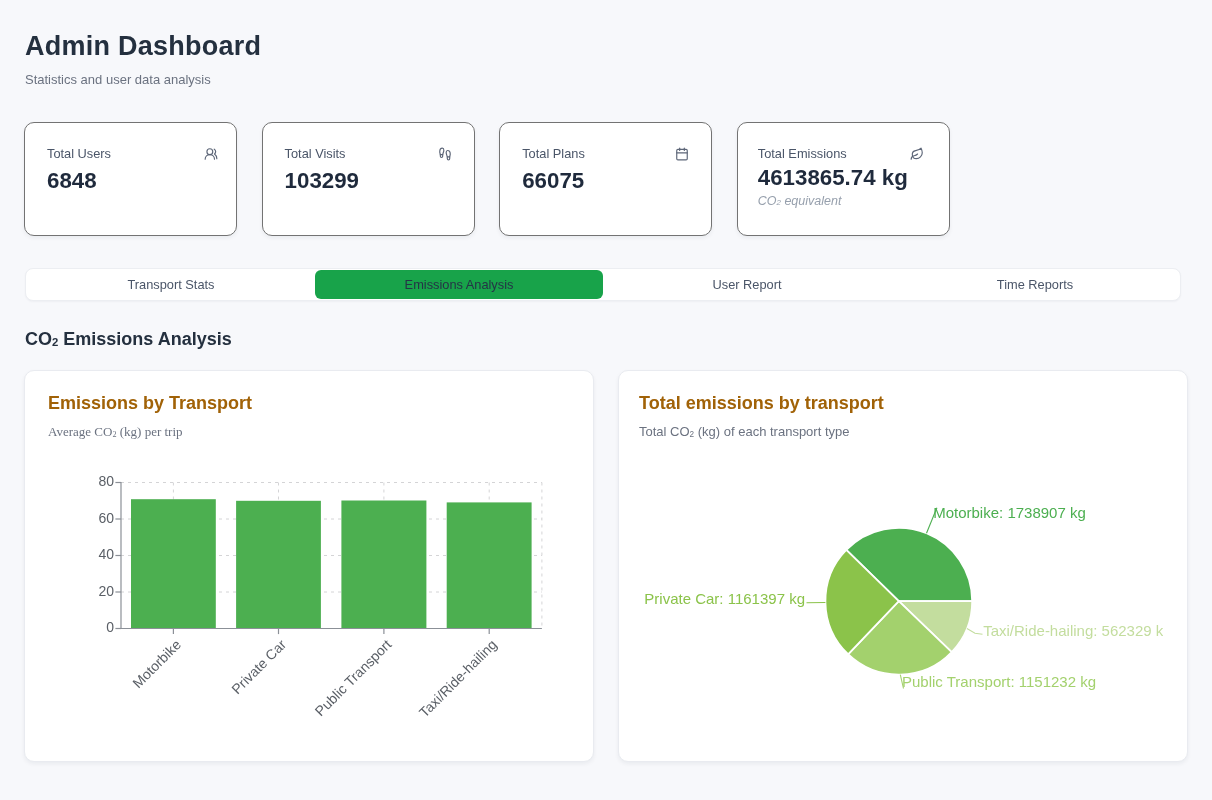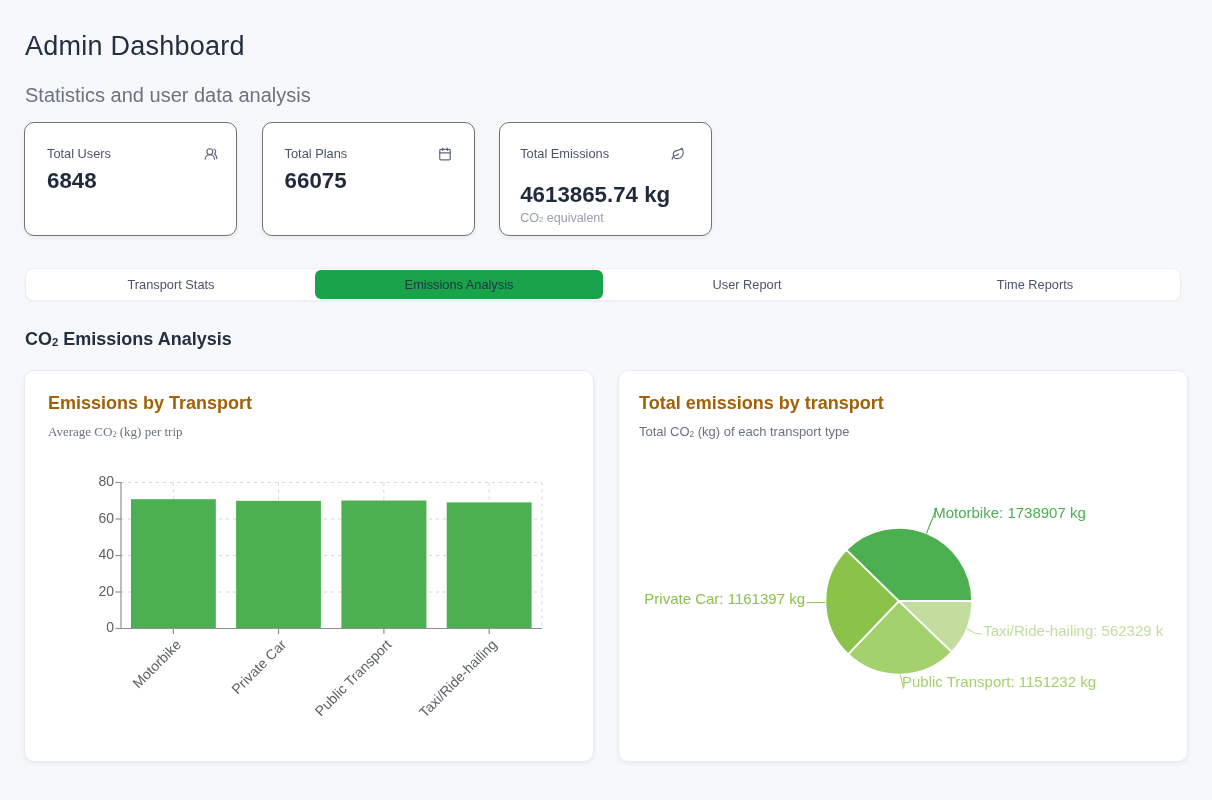--- a/index.html
+++ b/index.html
@@ -3,37 +3,37 @@
 <meta charset="utf-8">
 <style>
   * { box-sizing: border-box; margin: 0; padding: 0; }
   html,body { width:1212px; height:800px; }
   body {
     background:#f7f8fb;
     font-family:"Liberation Sans", sans-serif;
     position:relative;
     overflow:hidden;
   }
-  .h1 { position:absolute; left:25px; top:31px; font-size:27px; font-weight:400; color:#24303f; letter-spacing:0.25px; }
-  .sub { position:absolute; left:25px; top:72px; font-size:20px; color:#6b7280;margin-top:12px; }
+  .h1 { position:absolute; left:25px; top:31px; font-size:27px; font-weight:700; color:#24303f; letter-spacing:0.25px; }
+  .sub { position:absolute; left:25px; top:72px; font-size:13px; color:#6b7280; }
 
   .stats { position:absolute; left:24px; top:122px; width:1164px; height:114px; display:flex; gap:24.5px; }
   .scard {
     flex:0 0 213.1px; background:#fff; border:1px solid #737373; border-radius:10px;
     padding:23px 22px 23px 22px; position:relative;
     box-shadow:0 2px 4px rgba(25,33,50,0.06);
   }
   .slabel { font-size:12.8px; color:#4a5568; }
   .sval { font-size:22.3px; font-weight:700; color:#1f2a3c; margin-top:7px; }
-  .scard.cap .sval { margin-top:21px; }
+  .scard.cap .sval { margin-top:4px; }
   .scard.cap { padding-left:20px; }
   .scard.cap .sicon { right:26px; }
   .scard:first-child .sicon { right:18.5px; }
   .scard:nth-child(4) .sicon { right:24.5px; }
-  .scap { font-size:12.5px; color:#97a0ad; margin-top:2.5px; }
+  .scap { font-size:12.5px; color:#97a0ad; margin-top:2.5px;font-style:italic; }
   .sicon { position:absolute; top:24px; right:22px; width:14px; height:14px; color:#5d6678; }
   .sicon svg { width:14px; height:14px; display:block; }
 
   .tabs { position:absolute; left:25px; top:268px; width:1156px; height:32.5px;
     background:#fff; border:1px solid #eceef2; border-radius:8px; display:flex; padding:1px;
     box-shadow:0 1px 2px rgba(22,30,45,0.04); }
   .tab { flex:1; display:flex; align-items:center; justify-content:center;
     font-size:12.8px; color:#4a5568; border-radius:6px; margin:0; }
   .tab.active { background:#18a34a; color:#253346; font-weight:400; }
 
@@ -58,20 +58,32 @@
 
   <div class="stats">
     <div class="scard">
       <div class="slabel">Total Users</div>
       <div class="sval">6848</div>
       <div class="sicon">
         <svg viewBox="0 0 24 24" fill="none" stroke="currentColor" stroke-width="2" stroke-linecap="round" stroke-linejoin="round">
           <path d="M18 21a8 8 0 0 0-16 0"></path>
           <circle cx="10" cy="8" r="5"></circle>
           <path d="M22 20c0-3.37-2-6.5-4-8a5 5 0 0 0-.45-8.3"></path>
+        </svg>
+      </div>
+    </div>
+    <div class="scard">
+      <div class="slabel">Total Visits</div>
+      <div class="sval">103299</div>
+      <div class="sicon">
+        <svg viewBox="0 0 24 24" fill="none" stroke="currentColor" stroke-width="2" stroke-linecap="round" stroke-linejoin="round">
+          <path d="M4 16v-2.38C4 11.5 2.97 10.5 3 8c.03-2.72 1.49-6 4.5-6C9.37 2 10 3.8 10 5.5c0 3.11-2 5.66-2 8.68V16a2 2 0 1 1-4 0Z"></path>
+          <path d="M20 20v-2.38c0-2.12 1.03-3.12 1-5.62-.03-2.72-1.49-6-4.5-6C14.63 6 14 7.8 14 9.5c0 3.11 2 5.66 2 8.68V20a2 2 0 1 0 4 0Z"></path>
+          <path d="M16 17h4"></path>
+          <path d="M4 13h4"></path>
         </svg>
       </div>
     </div>
     <div class="scard">
       <div class="slabel">Total Plans</div>
       <div class="sval">66075</div>
       <div class="sicon">
         <svg viewBox="0 0 24 24" fill="none" stroke="currentColor" stroke-width="2" stroke-linecap="round" stroke-linejoin="round">
           <path d="M8 2v4"></path>
           <path d="M16 2v4"></path>

